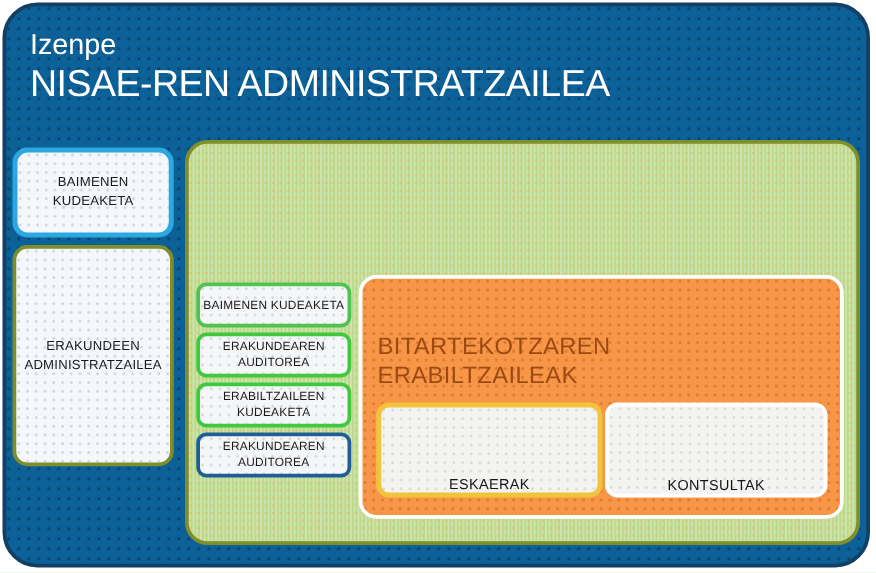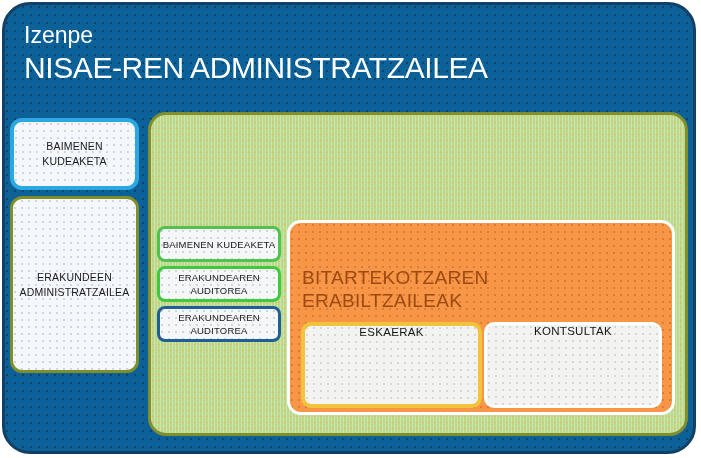--- a/index.html
+++ b/index.html
@@ -165,28 +165,28 @@
     font-size: 19px;
     line-height: 23px;
     letter-spacing: 0.3px;
     white-space: pre-line;
     margin-top: 32px;
   }
   .leaf-box {
     position: absolute;
     box-sizing: border-box;
     top: 99px;
-    height: 86px;
+    height: 76px;
     background-color: #f3f4f2;
     background-image:
       radial-gradient(circle at 2px 2px, rgba(150,150,150,0.30) 0.8px, rgba(0,0,0,0) 1.2px);
     background-size: 7px 7px;
     border-radius: 10px;
     display: flex;
-    align-items: flex-start;
+    align-items: flex-end;
     justify-content: center;
     text-align: center;
     color: #151515;
     font-size: 11.5px;
     letter-spacing: 0.3px;
   }
   #leaf-box-0 {
     left: 11px; width: 181px;
     border: 4px solid #f2c33c;
   }
@@ -217,20 +217,23 @@
   <div id="green-panel">
 
 
     <div id="menu-column">
       <div class="menu-box green-light">
         <span>BAIMENEN KUDEAKETA</span>
       </div>
       <div class="menu-box green-bright">
         <span>ERAKUNDEAREN AUDITOREA</span>
       </div>
+      <div class="menu-box green-bright">
+        <span>ERABILTZAILEEN KUDEAKETA</span>
+      </div>
       <div class="menu-box blue-dark">
         <span>ERAKUNDEAREN AUDITOREA</span>
       </div>
     </div>
 
     <div id="orange-panel">
       <div id="orange-title">BITARTEKOTZAREN
 ERABILTZAILEAK</div>
 
       <div class="leaf-box" id="leaf-box-0">

